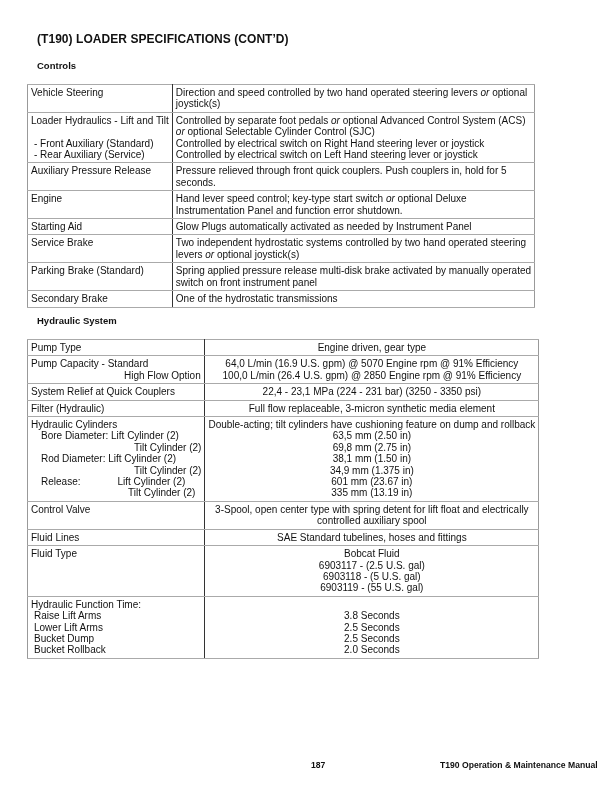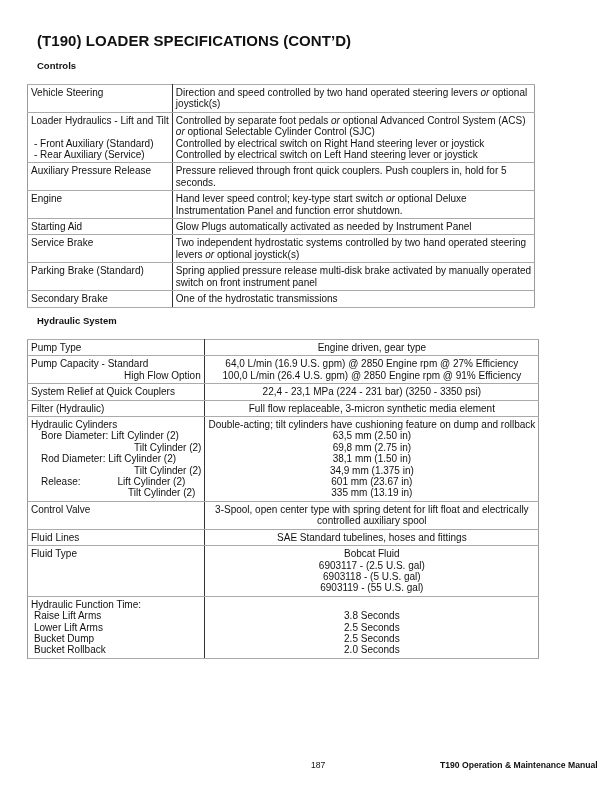--- a/index.html
+++ b/index.html
@@ -2,21 +2,21 @@
 <html><head>
   <meta charset="utf-8">
   <style>
     html, body { margin: 0; padding: 0; background: #ffffff; }
     body {
       width: 612px; height: 792px; position: relative; overflow: hidden;
       font-family: "Liberation Sans", sans-serif; color: #111;
     }
     .page-title {
       position: absolute; left: 37px; top: 32px;
-      font-size: 15px; font-weight: bold; letter-spacing: 0.05px;
+      font-size: 12px; font-weight: bold; letter-spacing: 0.05px;
     }
     .section-title {
       position: absolute; left: 37px;
       font-size: 9.5px; font-weight: bold;
     }
     table.spec {
       position: absolute; left: 27px; width: 500px;
       border-collapse: collapse; font-size: 10px; line-height: 11.4px;
       border: 1.4px solid #999;
     }
@@ -29,21 +29,21 @@
     table.spec.center td.val { text-align: center; }
     .line { display: block; white-space: nowrap; }
     .ind1 { padding-left: 3px; }
     .ind2 { padding-left: 10px; }
     .r1 { padding-left: 93px; }
     .r2 { padding-left: 103px; }
     .r4 { padding-left: 97px; }
     em { font-style: italic; }
     .footer-page {
       position: absolute; left: 311px; top: 760px;
-      font-size: 8.6px; font-weight: normal;
+      font-size: 8.6px; font-weight: bold;
     }
     .footer-title {
       position: absolute; left: 440px; top: 760px;
       font-size: 8.6px; font-weight: bold;
     }
   </style>
 </head>
 <body>
 
 <div class="page-title">(T190) LOADER SPECIFICATIONS (CONT’D)</div>
@@ -141,21 +141,21 @@
     <td class="val">
           <span class="line">Engine driven, gear type</span>
         </td>
   </tr>
   <tr>
     <td class="lbl">
       <span class="line">Pump Capacity - Standard</span>
       <span class="line r1">High Flow Option</span>
     </td>
     <td class="val">
-      <span class="line">64,0 L/min (16.9 U.S. gpm) @ 2850 Engine rpm @ 27% Efficiency</span>
+      <span class="line">64,0 L/min (16.9 U.S. gpm) @ 5070 Engine rpm @ 91% Efficiency</span>
       <span class="line">100,0 L/min (26.4 U.S. gpm) @ 2850 Engine rpm @ 91% Efficiency</span>
     </td>
   </tr>
   <tr>
     <td class="lbl">
           <span class="line">System Relief at Quick Couplers</span>
         </td>
     <td class="val">
           <span class="line">22,4 - 23,1 MPa (224 - 231 bar) (3250 - 3350 psi)</span>
         </td>

